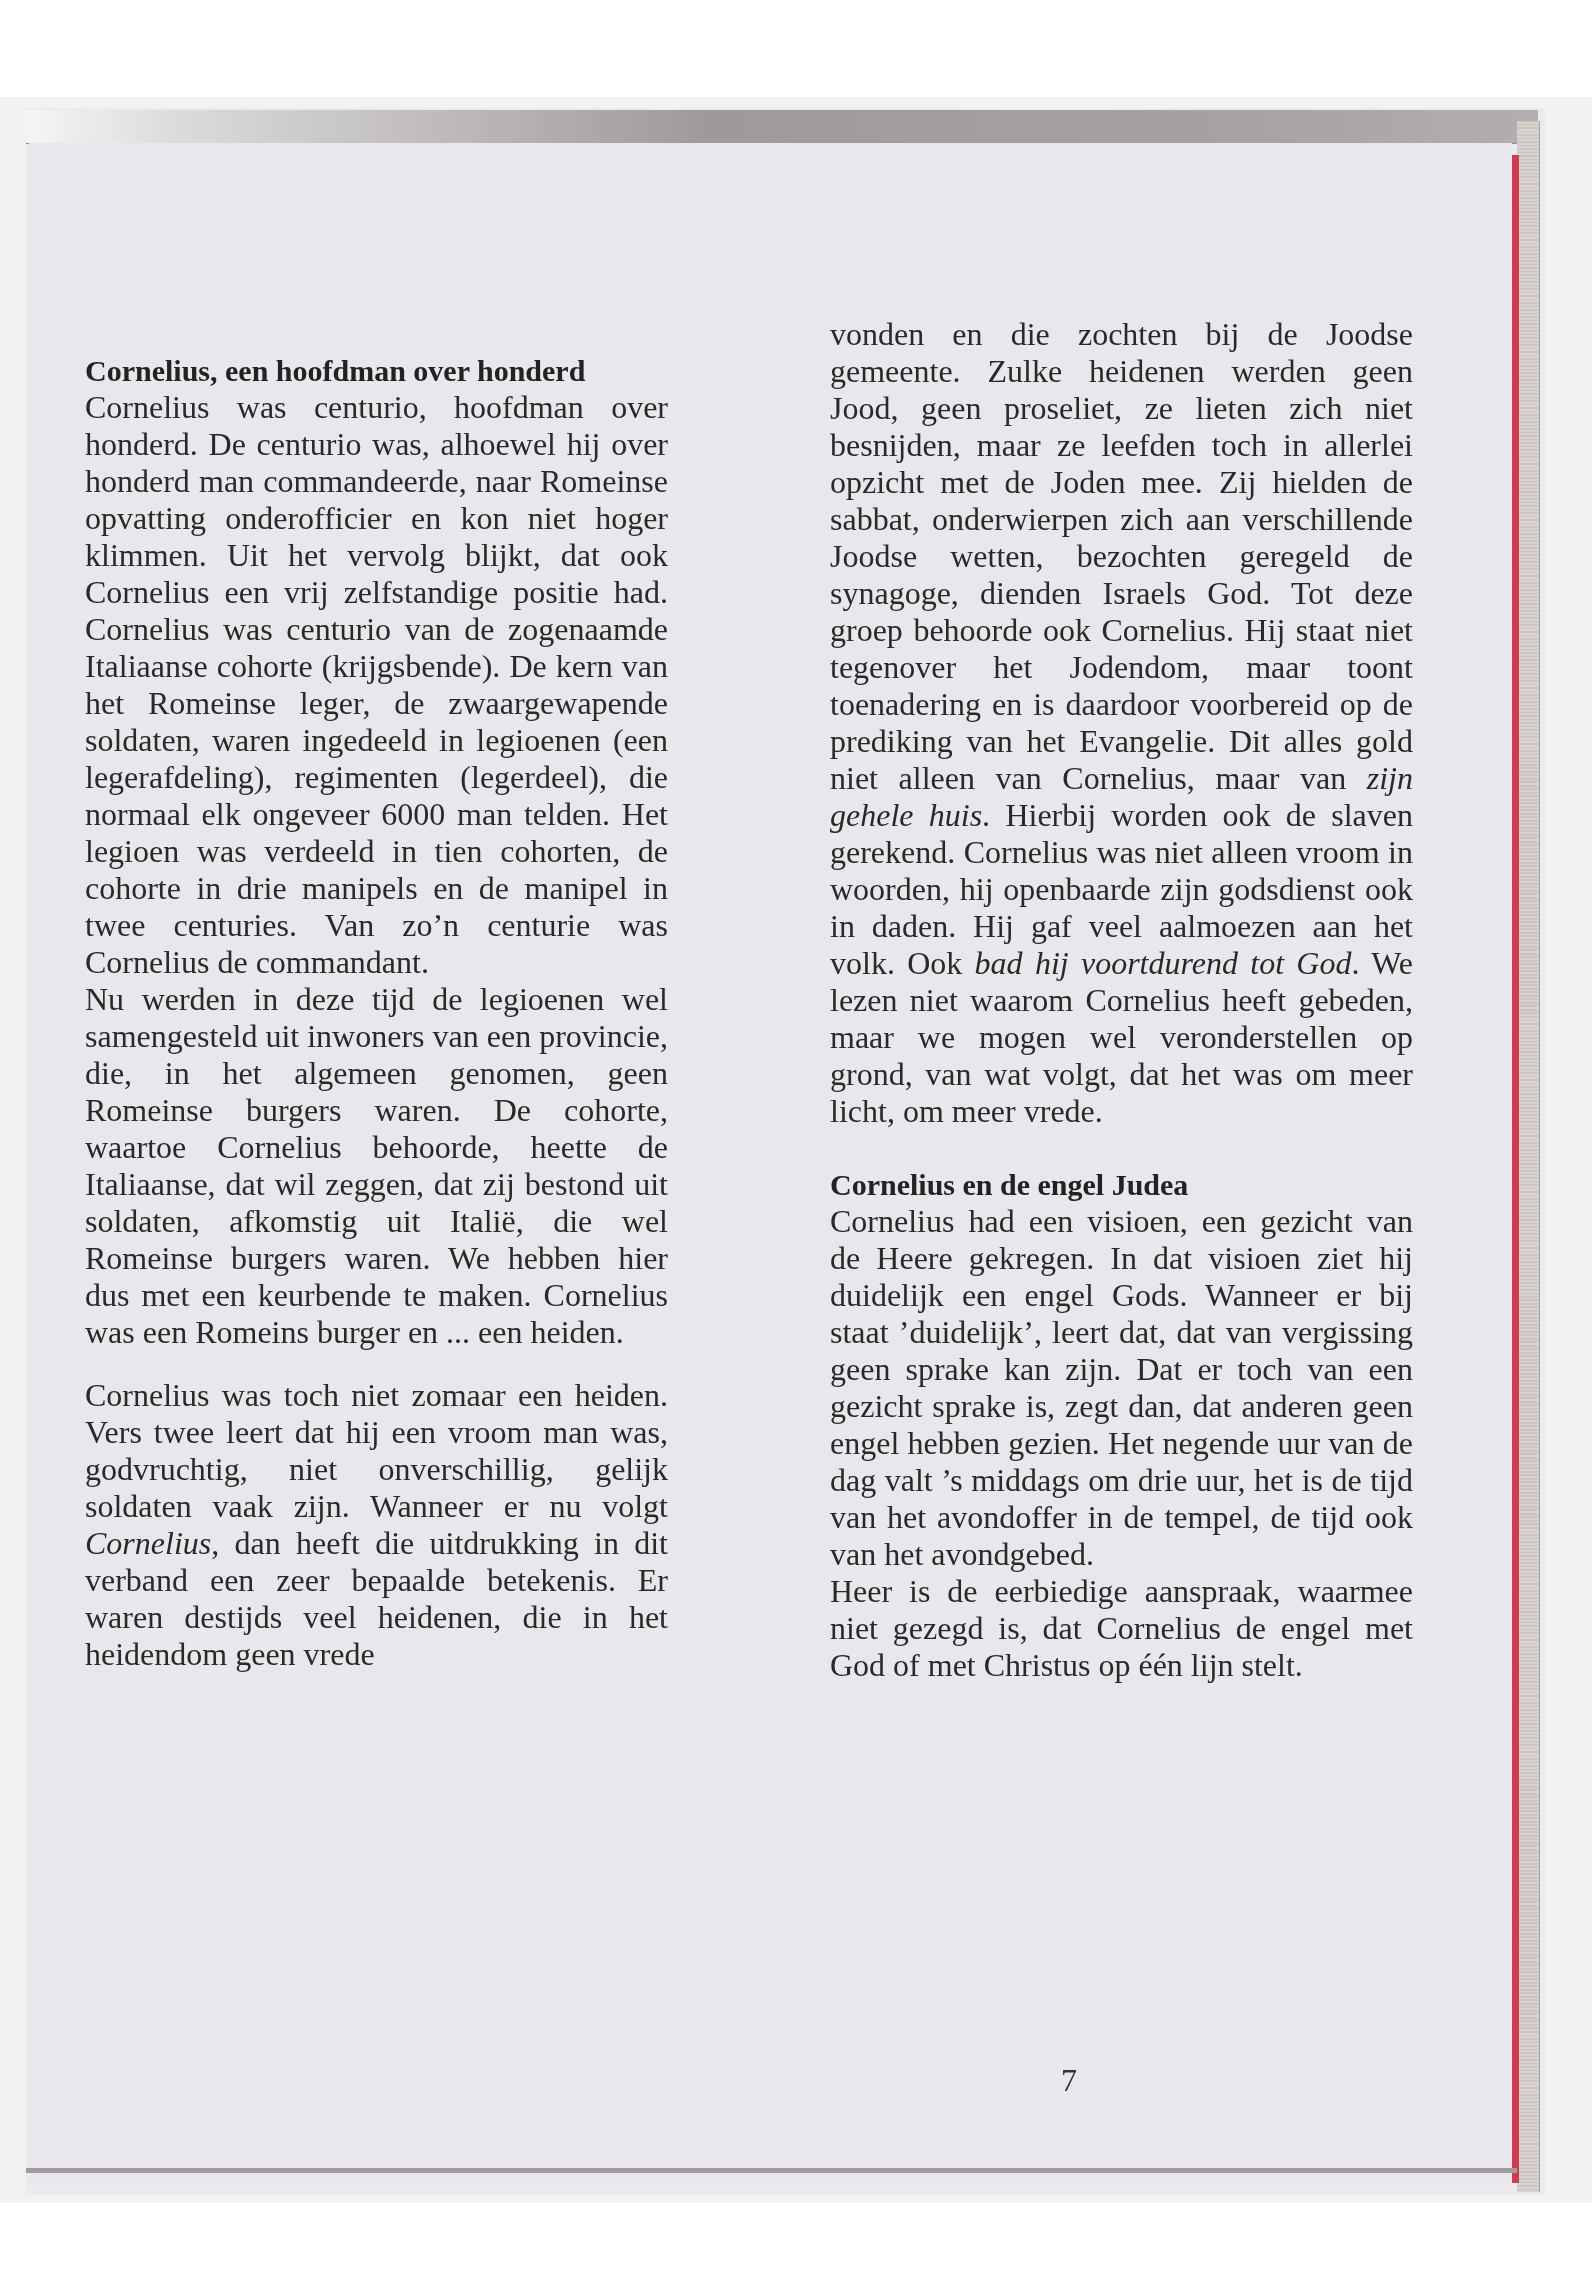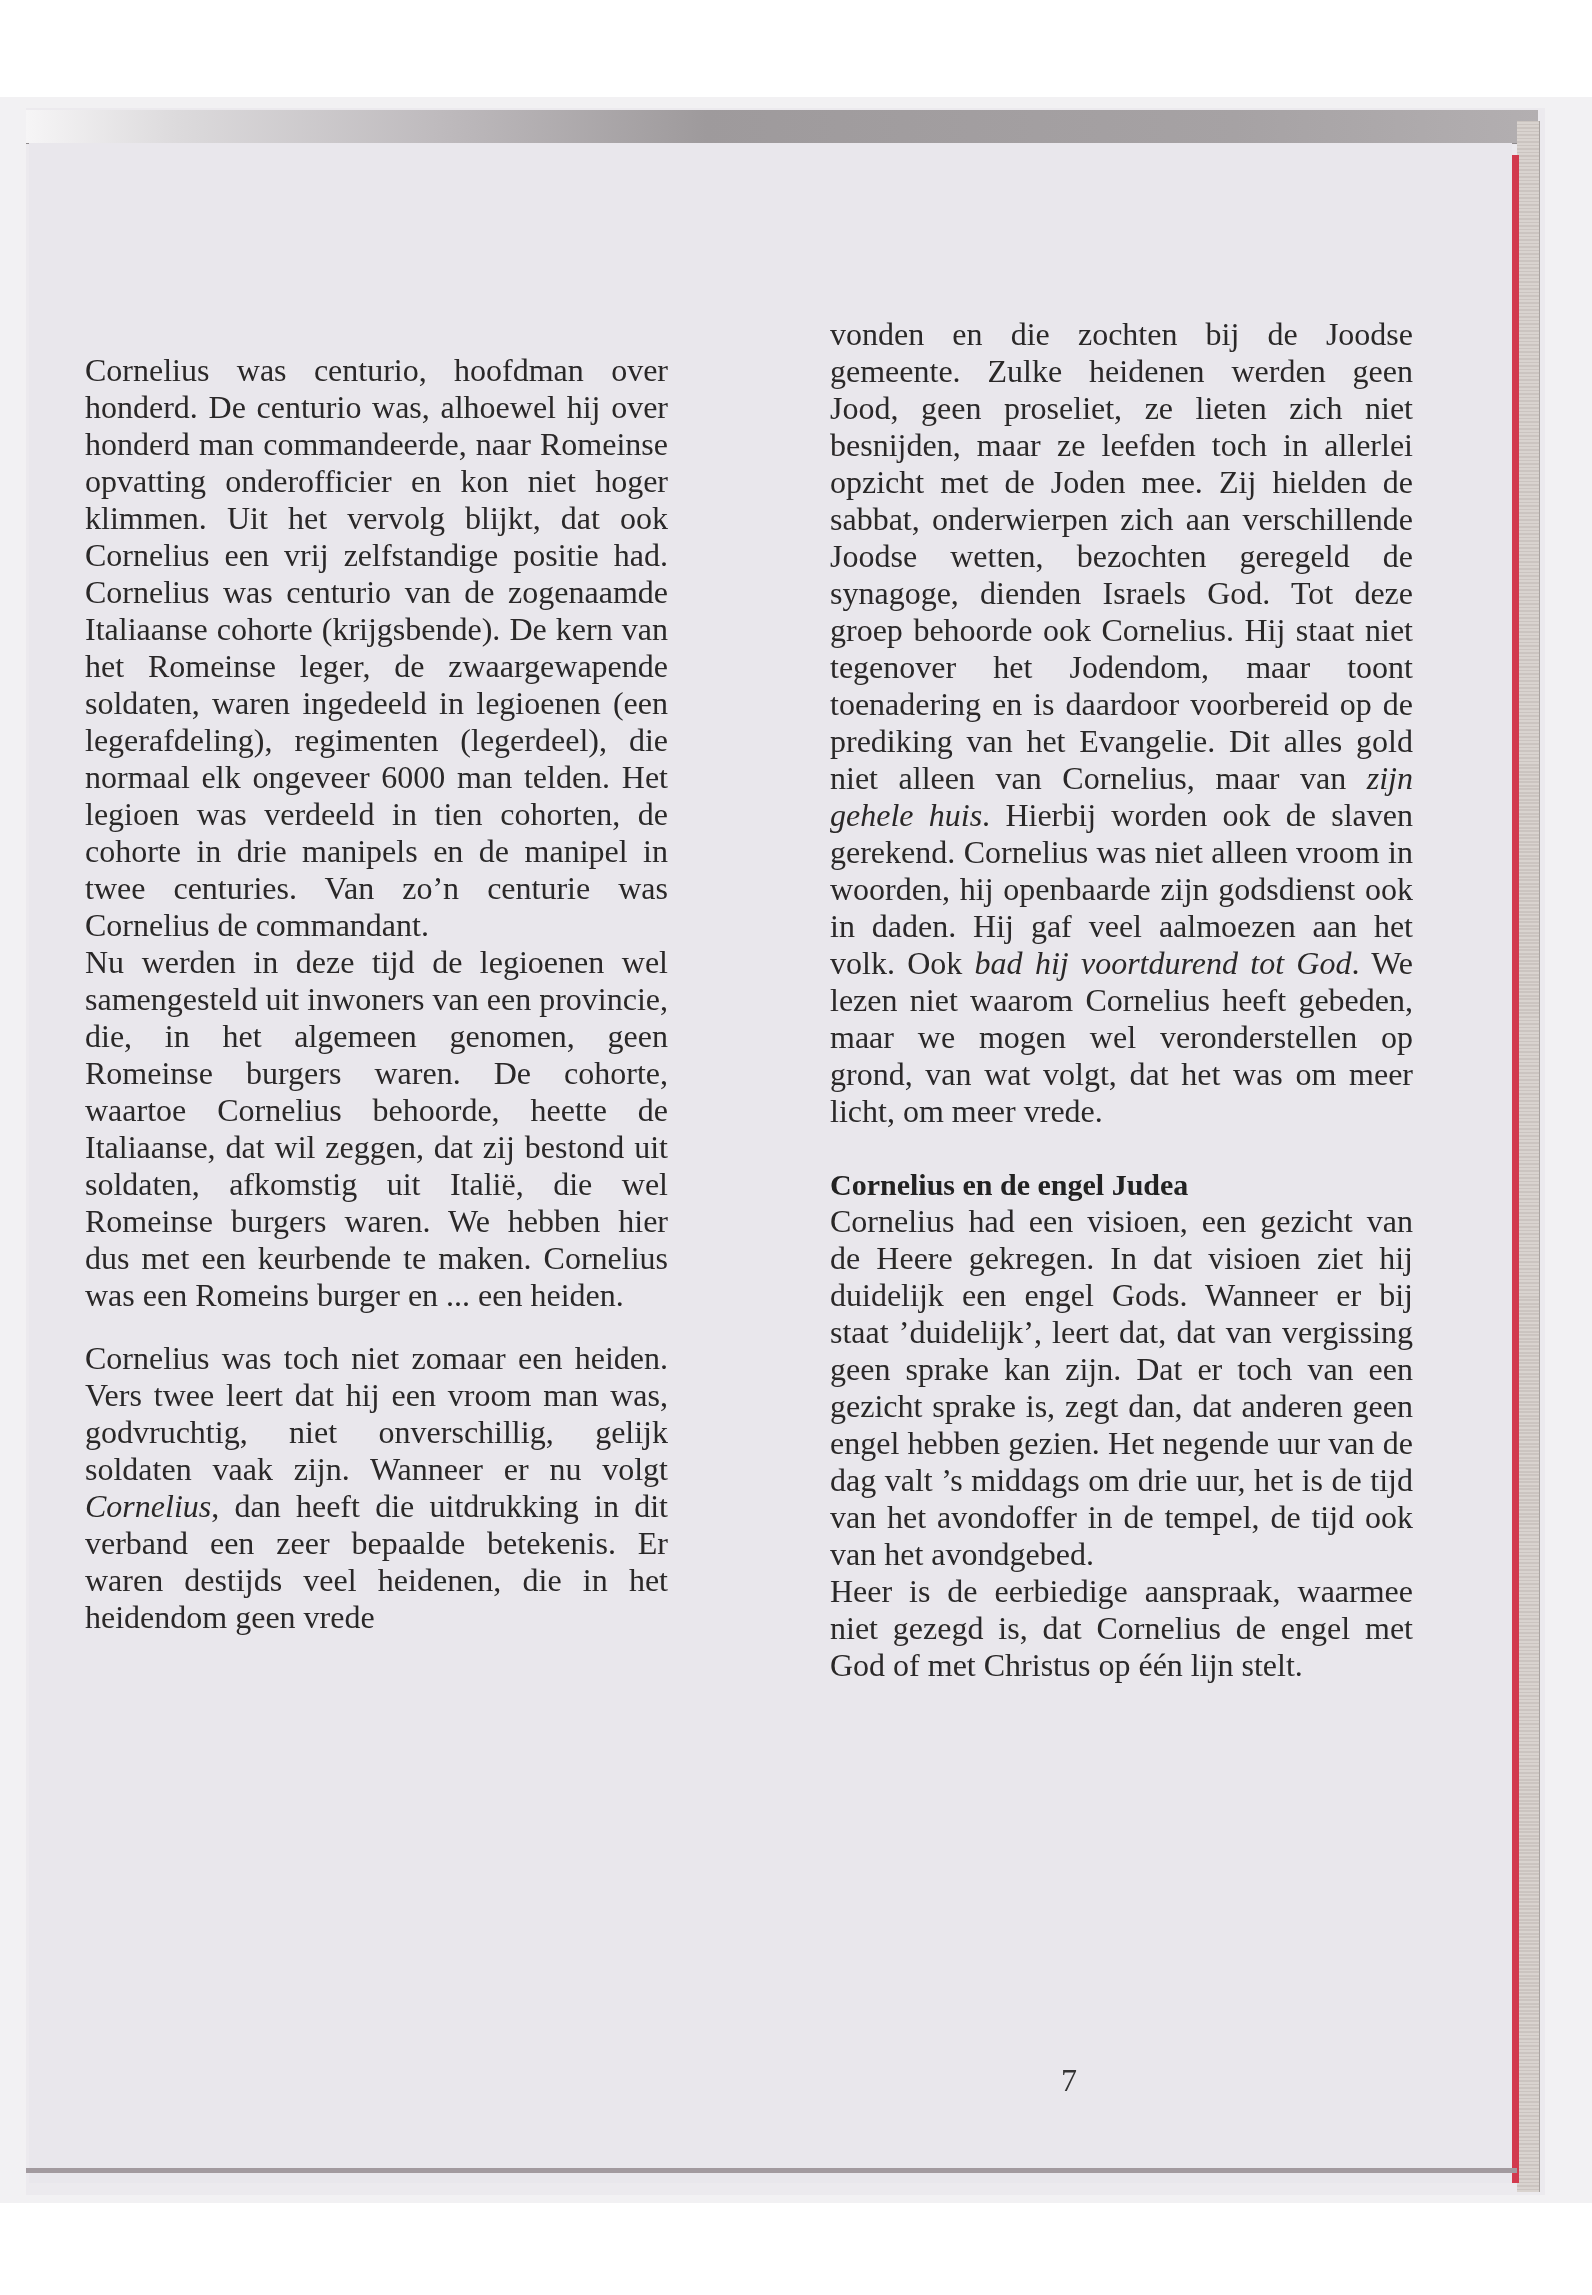--- a/index.html
+++ b/index.html
@@ -61,20 +61,21 @@
 <div class="scan-bg"></div>
 <div class="book"></div>
 <div class="spine-top"></div>
 <div class="cloth-right"></div>
 <div class="page"></div>
 <div class="red-edge"></div>
 <div class="page-bottom"></div>
 
 <div class="column col-left">
   <div class="gap"></div>
+  <h3>Cornelius, een hoofdman over honderd</h3>
   <p>Cornelius was centurio, hoofdman over honderd. De centurio was, alhoewel hij over honderd man commandeerde, naar Romeinse opvatting onderofficier en kon niet hoger klimmen. Uit het vervolg blijkt, dat ook Cornelius een vrij zelfstandige positie had. Cornelius was centurio van de zogenaamde Italiaanse cohorte (krijgsbende). De kern van het Romeinse leger, de zwaargewapende soldaten, waren ingedeeld in legioenen (een legerafdeling), regimenten (legerdeel), die normaal elk ongeveer 6000 man telden. Het legioen was verdeeld in tien cohorten, de cohorte in drie manipels en de manipel in twee centuries. Van zo’n centurie was Cornelius de commandant.</p>
   <p>Nu werden in deze tijd de legioenen wel samengesteld uit inwoners van een provincie, die, in het algemeen genomen, geen Romeinse burgers waren. De cohorte, waartoe Cornelius behoorde, heette de Italiaanse, dat wil zeggen, dat zij bestond uit soldaten, afkomstig uit Italië, die wel Romeinse burgers waren. We hebben hier dus met een keurbende te maken. Cornelius was een Romeins burger en ... een heiden.</p>
   <div class="gap-sm"></div>
   <p><span>Cornelius was toch niet zomaar een heiden. Vers twee leert dat hij een vroom man was, godvruchtig, niet onverschillig, gelijk soldaten vaak zijn. Wanneer er nu volgt </span><em>Cornelius</em><span>, dan heeft die uitdrukking in dit verband een zeer bepaalde betekenis. Er waren destijds veel heidenen, die in het heidendom geen vrede</span></p>
 </div>
 
 <div class="column col-right">
   <p><span>vonden en die zochten bij de Joodse gemeente. Zulke heidenen werden geen Jood, geen proseliet, ze lieten zich niet besnijden, maar ze leefden toch in allerlei opzicht met de Joden mee. Zij hielden de sabbat, onderwierpen zich aan verschillende Joodse wetten, bezochten geregeld de synagoge, dienden Israels God. Tot deze groep behoorde ook Cornelius. Hij staat niet tegenover het Jodendom, maar toont toenadering en is daardoor voorbereid op de prediking van het Evangelie. Dit alles gold niet alleen van Cornelius, maar van </span><em>zijn gehele huis</em><span>. Hierbij worden ook de slaven gerekend. Cornelius was niet alleen vroom in woorden, hij openbaarde zijn godsdienst ook in daden. Hij gaf veel aalmoezen aan het volk. Ook </span><em>bad hij voortdurend tot God</em><span>. We lezen niet waarom Cornelius heeft gebeden, maar we mogen wel veronderstellen op grond, van wat volgt, dat het was om meer licht, om meer vrede.</span></p>
   <div class="gap"></div>
   <h3>Cornelius en de engel Judea</h3>

